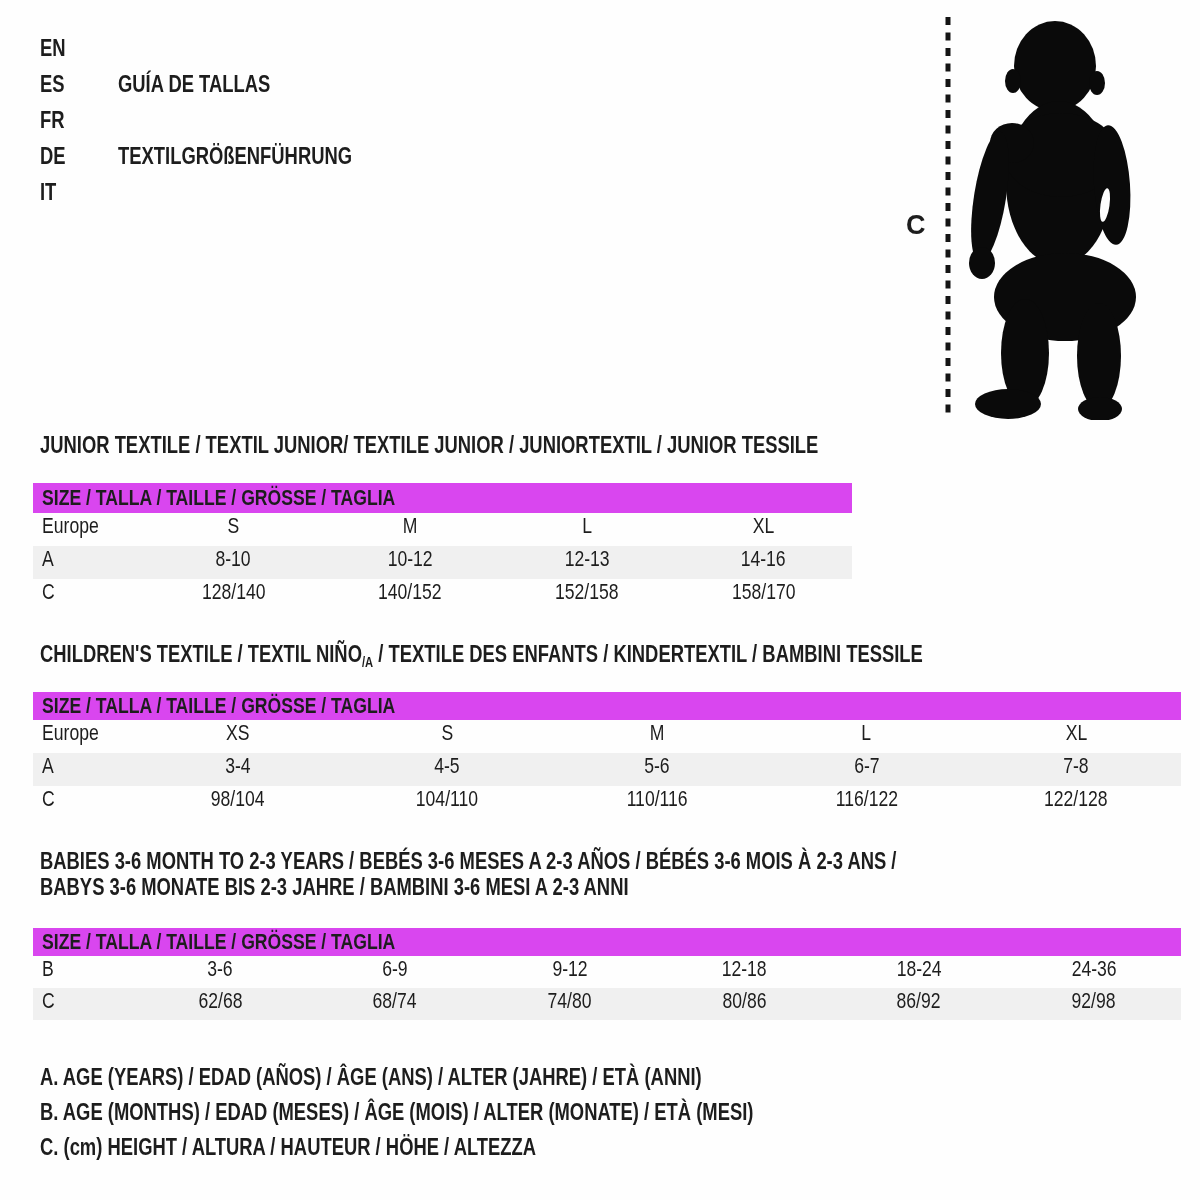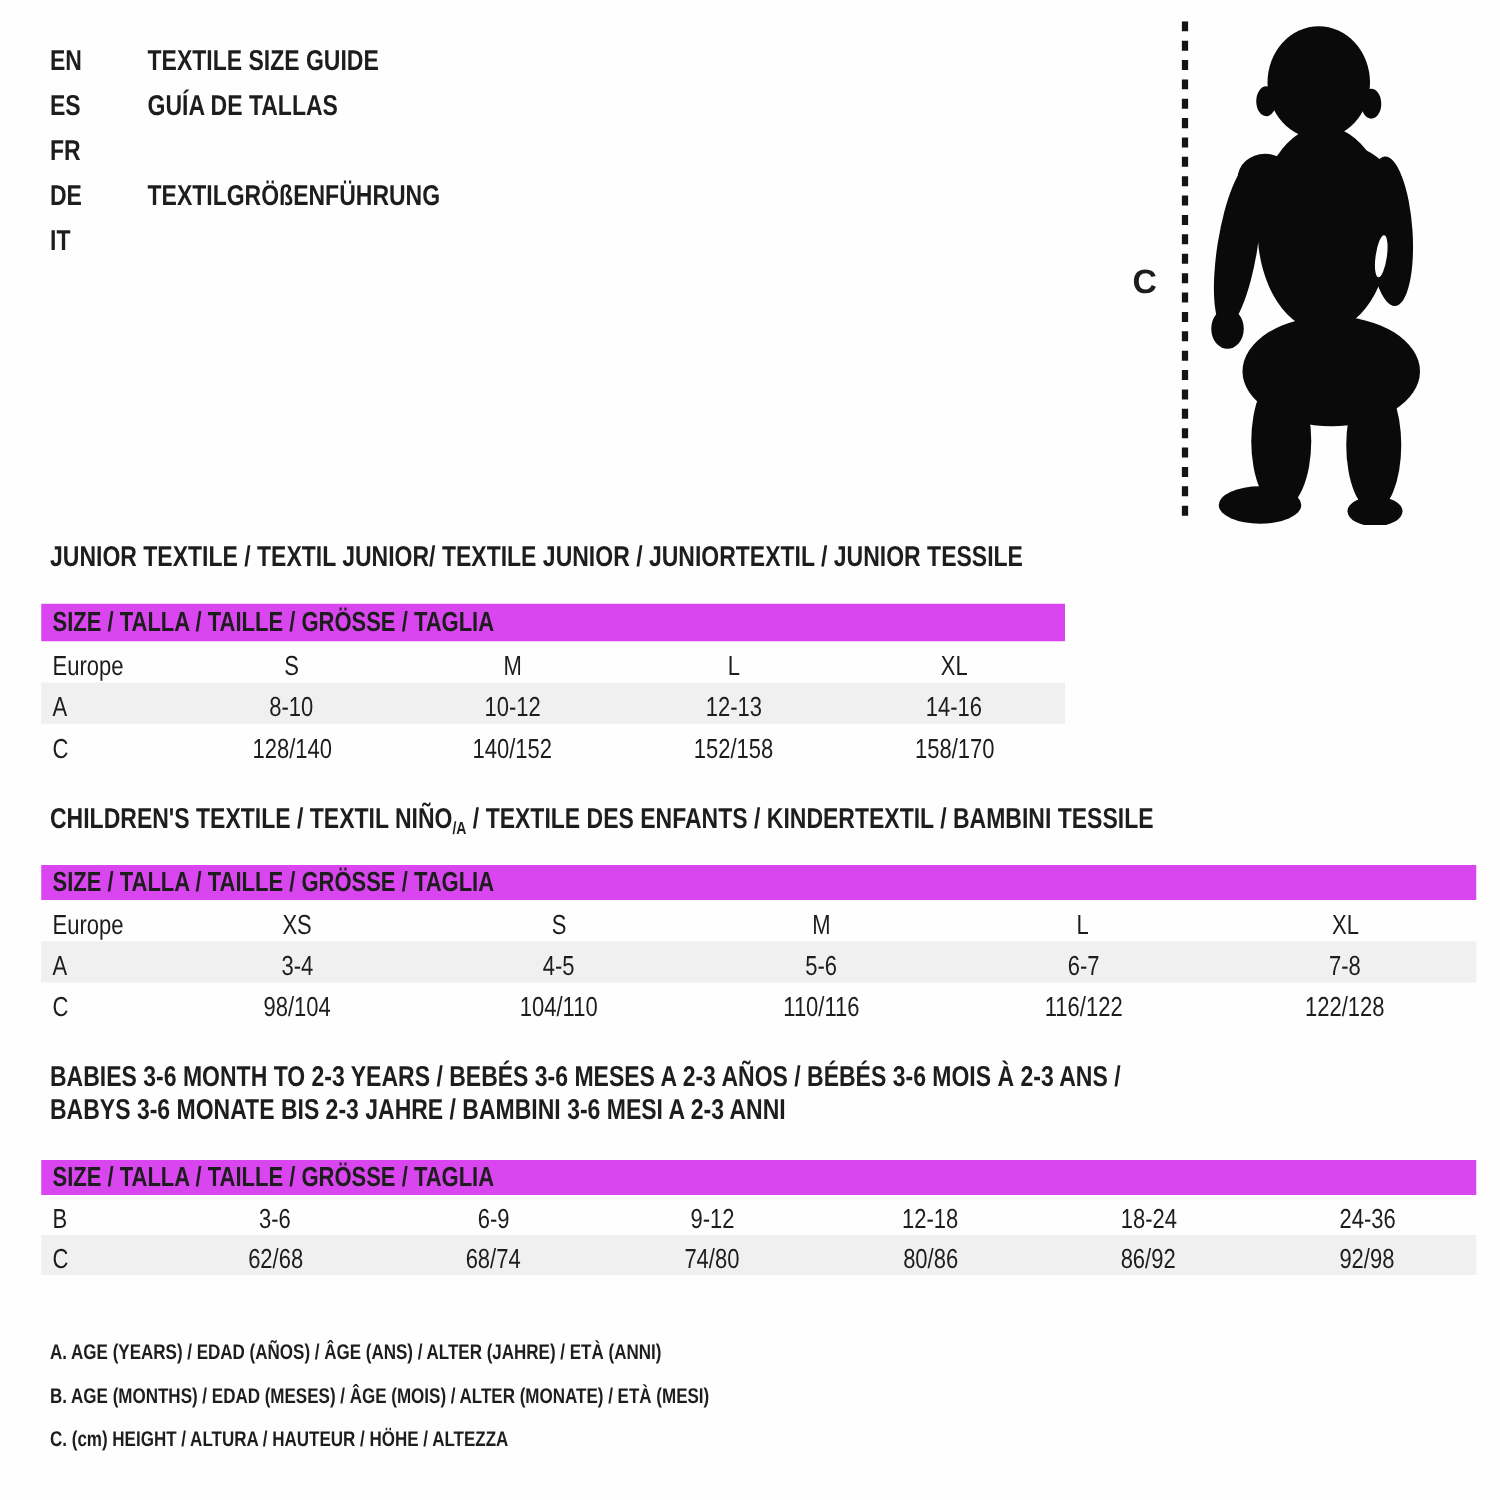--- a/index.html
+++ b/index.html
@@ -24,42 +24,41 @@
   .c-label{position:absolute;left:906px;top:210px;font-weight:700;font-size:27px;}
 
   
   .sec-title{position:absolute;left:40px;font-weight:700;font-size:23px;line-height:26px;}
   .sub-a{font-size:14px;position:relative;top:5px;font-weight:700;}
 
   
   .size-table{position:absolute;left:33px;}
   .size-head{height:30px;background:#d946ef;display:flex;align-items:center;
              padding-left:9px;font-weight:700;font-size:22px;}
-  .t-row{display:flex;align-items:flex-end;font-size:22px;}
+  .t-row{display:flex;align-items:flex-start;font-size:22px;}
   .t-row .lbl{box-sizing:border-box;padding-left:9px;text-align:left;}
   .t-row .val{flex:1;text-align:center;}
   .striped{background:#f0f0f0;}
   .w1 .lbl{width:112px;}
   .w2 .lbl{width:100px;}
   .h33{height:33px;}
   .h32{height:32px;}
 
   
   .legend{position:absolute;left:40px;top:1064px;}
-  .legend-line{height:35px;display:flex;align-items:center;font-weight:700;font-size:17px;}
+  .legend-line{height:35px;display:flex;align-items:flex-start;font-weight:700;font-size:23px;}
 </style>
 </head>
 <body>
 
 <div class="canvas">
 
   <div class="lang-block">
     <div class="lang-row">
       <span class="lang-code"><span class="cond-l">EN</span></span>
-      <span><span class="cond-l">TEXTILE SIZE GUIDE</span></span>
     </div>
     <div class="lang-row">
       <span class="lang-code"><span class="cond-l">ES</span></span>
       <span><span class="cond-l">GUÍA DE TALLAS</span></span>
     </div>
     <div class="lang-row">
       <span class="lang-code"><span class="cond-l">FR</span></span>
     </div>
     <div class="lang-row">
       <span class="lang-code"><span class="cond-l">DE</span></span>

